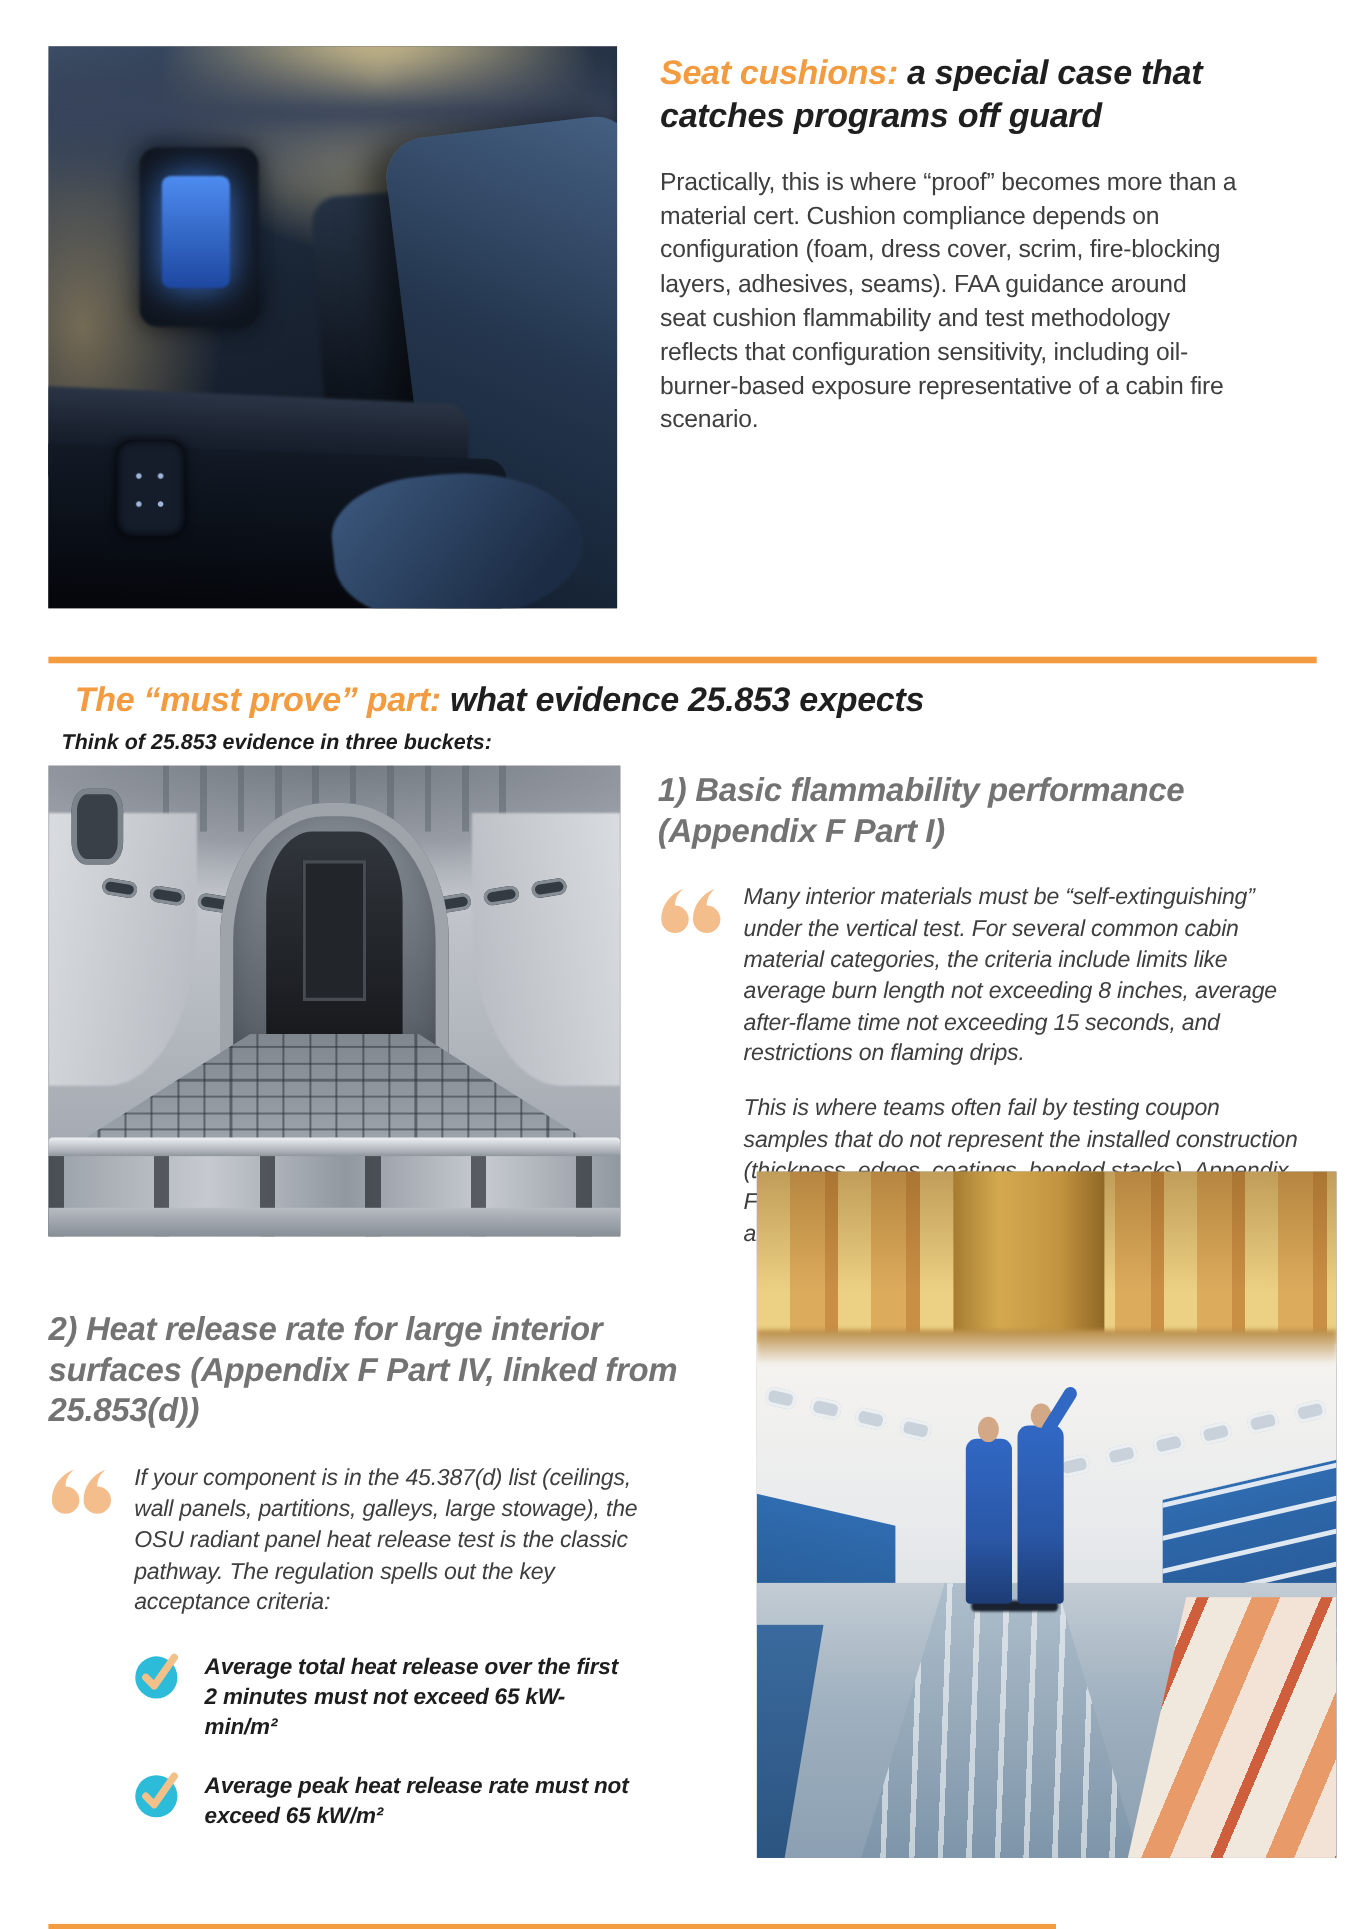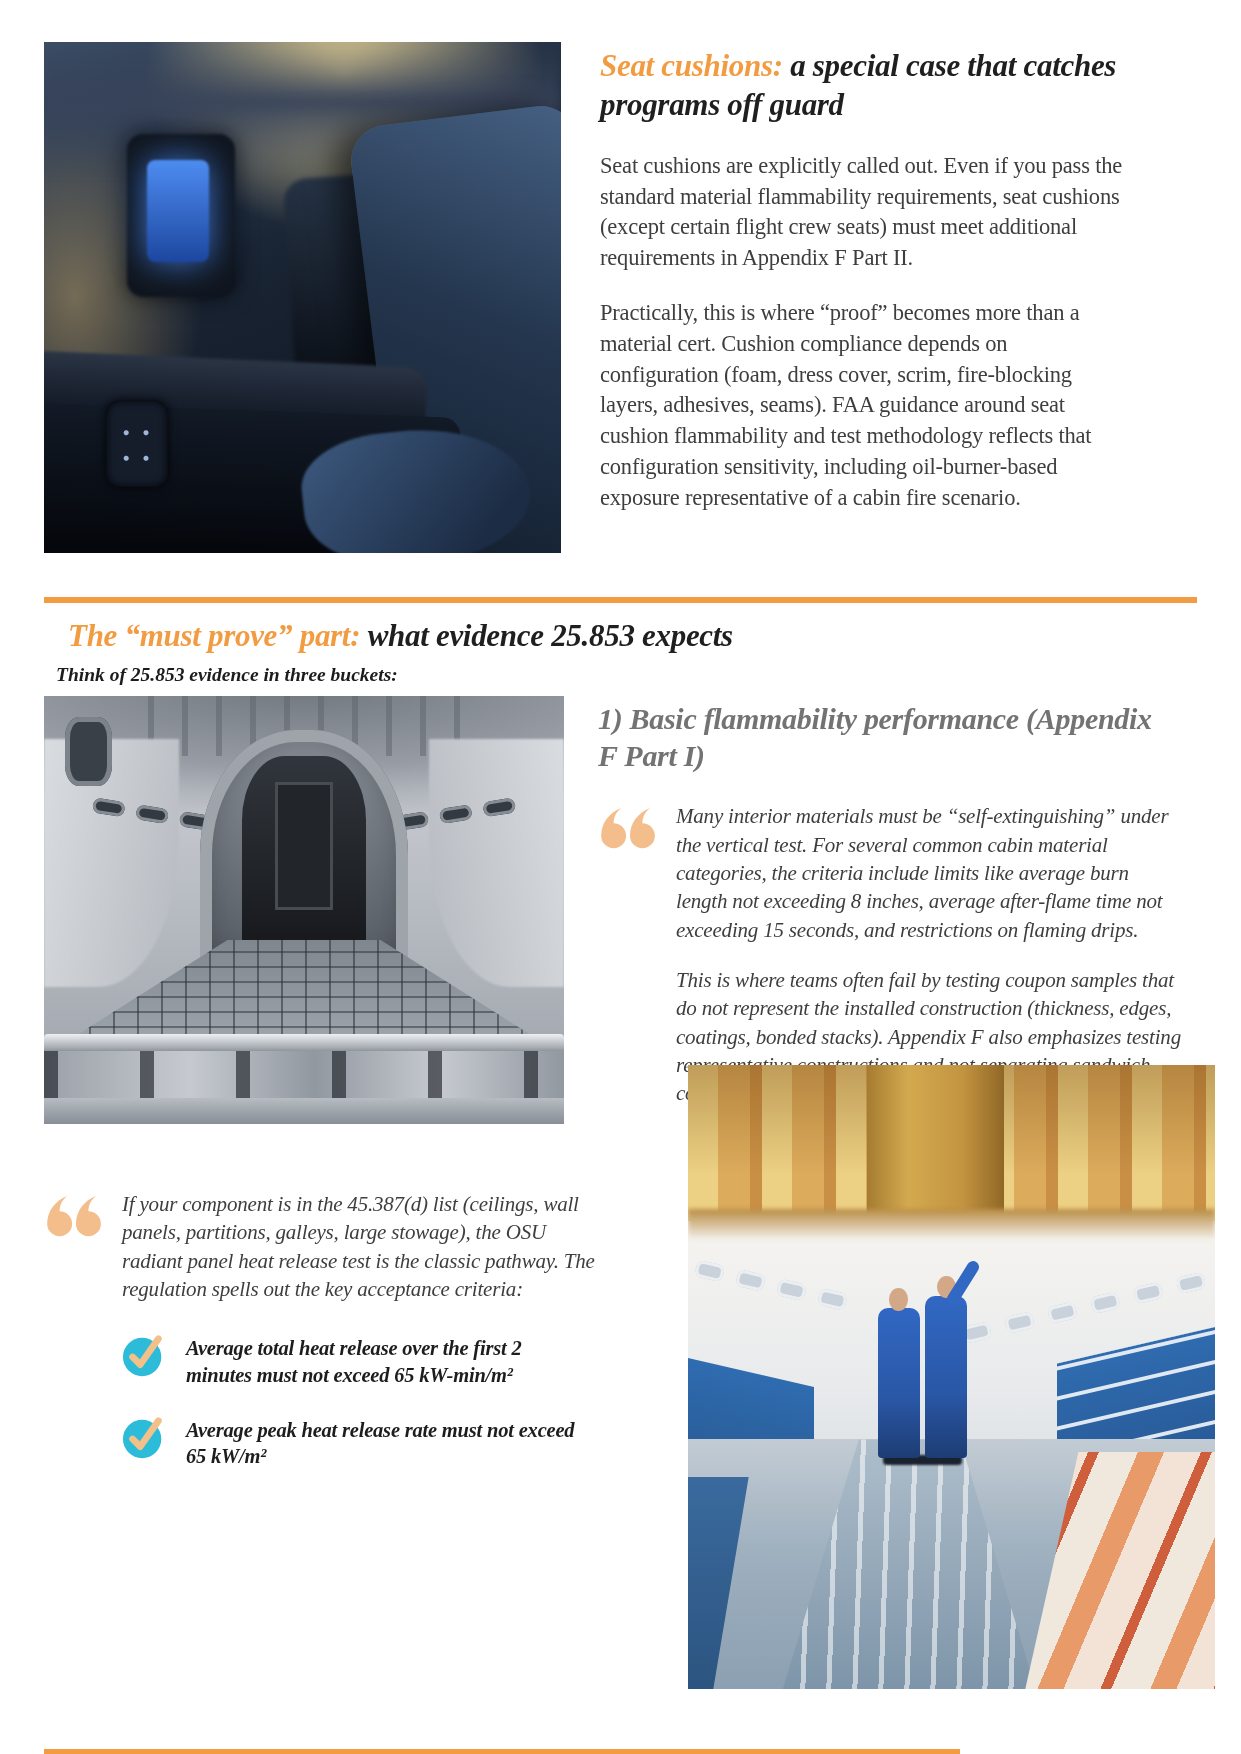--- a/index.html
+++ b/index.html
@@ -1,18 +1,18 @@
 <!DOCTYPE html>
 <html><head>
 <meta charset="utf-8">
 <style>
   html,body{margin:0;padding:0;background:#ffffff;}
   .page{
     position:relative; width:1241px; height:1754px; background:#ffffff;
-    font-family:Liberation Serif, serif; overflow:hidden;
+    font-family:Liberation Sans, sans-serif; overflow:hidden;
   }
   .abs{position:absolute;}
   
   .h1{font-size:31px; line-height:1.27; font-weight:700; font-style:italic;
       color:#1f1f1f; letter-spacing:-0.3px; margin:0 0 26px 0;}
   .accent{color:#F29B40;}
   .body-p{font-size:22.5px; line-height:1.37; color:#3e3e3e; margin:0 0 24px 0;
       letter-spacing:-0.2px;}
   .h2{font-size:31px; line-height:1.2; font-weight:700; font-style:italic;
       color:#1f1f1f; letter-spacing:-0.3px; margin:0; white-space:nowrap;}
@@ -196,21 +196,20 @@
     <div class="ps-seatright"></div>
     <div class="ps-arm"></div>
     <div class="ps-console"></div>
     <div class="ps-pad"></div>
     <div class="ps-paddots"></div>
     <div class="ps-blanket"></div>
   </div>
 
   <div class="abs" style="left:600px;top:46px;width:548px;">
     <h1 class="h1"><span class="accent">Seat cushions:</span><span> a special case that catches programs off guard</span></h1>
-    <p class="body-p" style="width:525px;">Seat cushions are explicitly called out. Even if you pass the standard material flammability requirements, seat cushions (except certain flight crew seats) must meet additional requirements in Appendix F Part II.</p>
     <p class="body-p" style="width:525px;">Practically, this is where “proof” becomes more than a material cert. Cushion compliance depends on configuration (foam, dress cover, scrim, fire-blocking layers, adhesives, seams). FAA guidance around seat cushion flammability and test methodology reflects that configuration sensitivity, including oil-burner-based exposure representative of a cabin fire scenario.</p>
   </div>
 
   <div class="abs divider" style="left:44px;top:597px;width:1153px;height:6px;"></div>
 
   <h2 class="abs h2" style="left:68px;top:617px;"><span class="accent">The “must prove” part:</span><span> what evidence 25.853 expects</span></h2>
   <p class="abs sub" style="left:56px;top:664px;">Think of 25.853 evidence in three buckets:</p>
 
   <div class="abs photo" style="left:44px;top:696px;width:520px;height:428px;">
     <div class="pf-bg"></div>
@@ -248,20 +247,21 @@
         <path fill="#F4BE8C" d="M54 2 C41 7 33 18 33 31 a13 13 0 1 0 13 -13 C46 11 49 6 54 2 Z"></path>
       </svg>
       <div style="margin-left:16px;width:506px;">
         <p class="q-text">Many interior materials must be “self-extinguishing” under the vertical test. For several common cabin material categories, the criteria include limits like average burn length not exceeding 8 inches, average after-flame time not exceeding 15 seconds, and restrictions on flaming drips.</p>
         <p class="q-text">This is where teams often fail by testing coupon samples that do not represent the installed construction (thickness, edges, coatings, bonded stacks). Appendix F also emphasizes testing representative constructions and not separating sandwich constructions for test.</p>
       </div>
     </div>
   </div>
 
   <div class="abs" style="left:44px;top:1190px;width:600px;">
+    <h3 class="s-head" style="width:585px;">2) Heat release rate for large interior surfaces (Appendix F Part IV, linked from 25.853(d))</h3>
     <div class="q-row">
       <svg class="q-icon" width="62" height="48" viewBox="0 0 64 50">
         <path fill="#F4BE8C" d="M24 2 C11 7 3 18 3 31 a13 13 0 1 0 13 -13 C16 11 19 6 24 2 Z"></path>
         <path fill="#F4BE8C" d="M54 2 C41 7 33 18 33 31 a13 13 0 1 0 13 -13 C46 11 49 6 54 2 Z"></path>
       </svg>
       <div style="margin-left:16px;width:478px;">
         <p class="q-text">If your component is in the 45.387(d) list (ceilings, wall panels, partitions, galleys, large stowage), the OSU radiant panel heat release test is the classic pathway. The regulation spells out the key acceptance criteria:</p>
         <div style="margin-top:30px;">
           <div class="check-row">
             <svg class="check-icon" width="46" height="46" viewBox="0 0 48 48" style="overflow:visible;">

